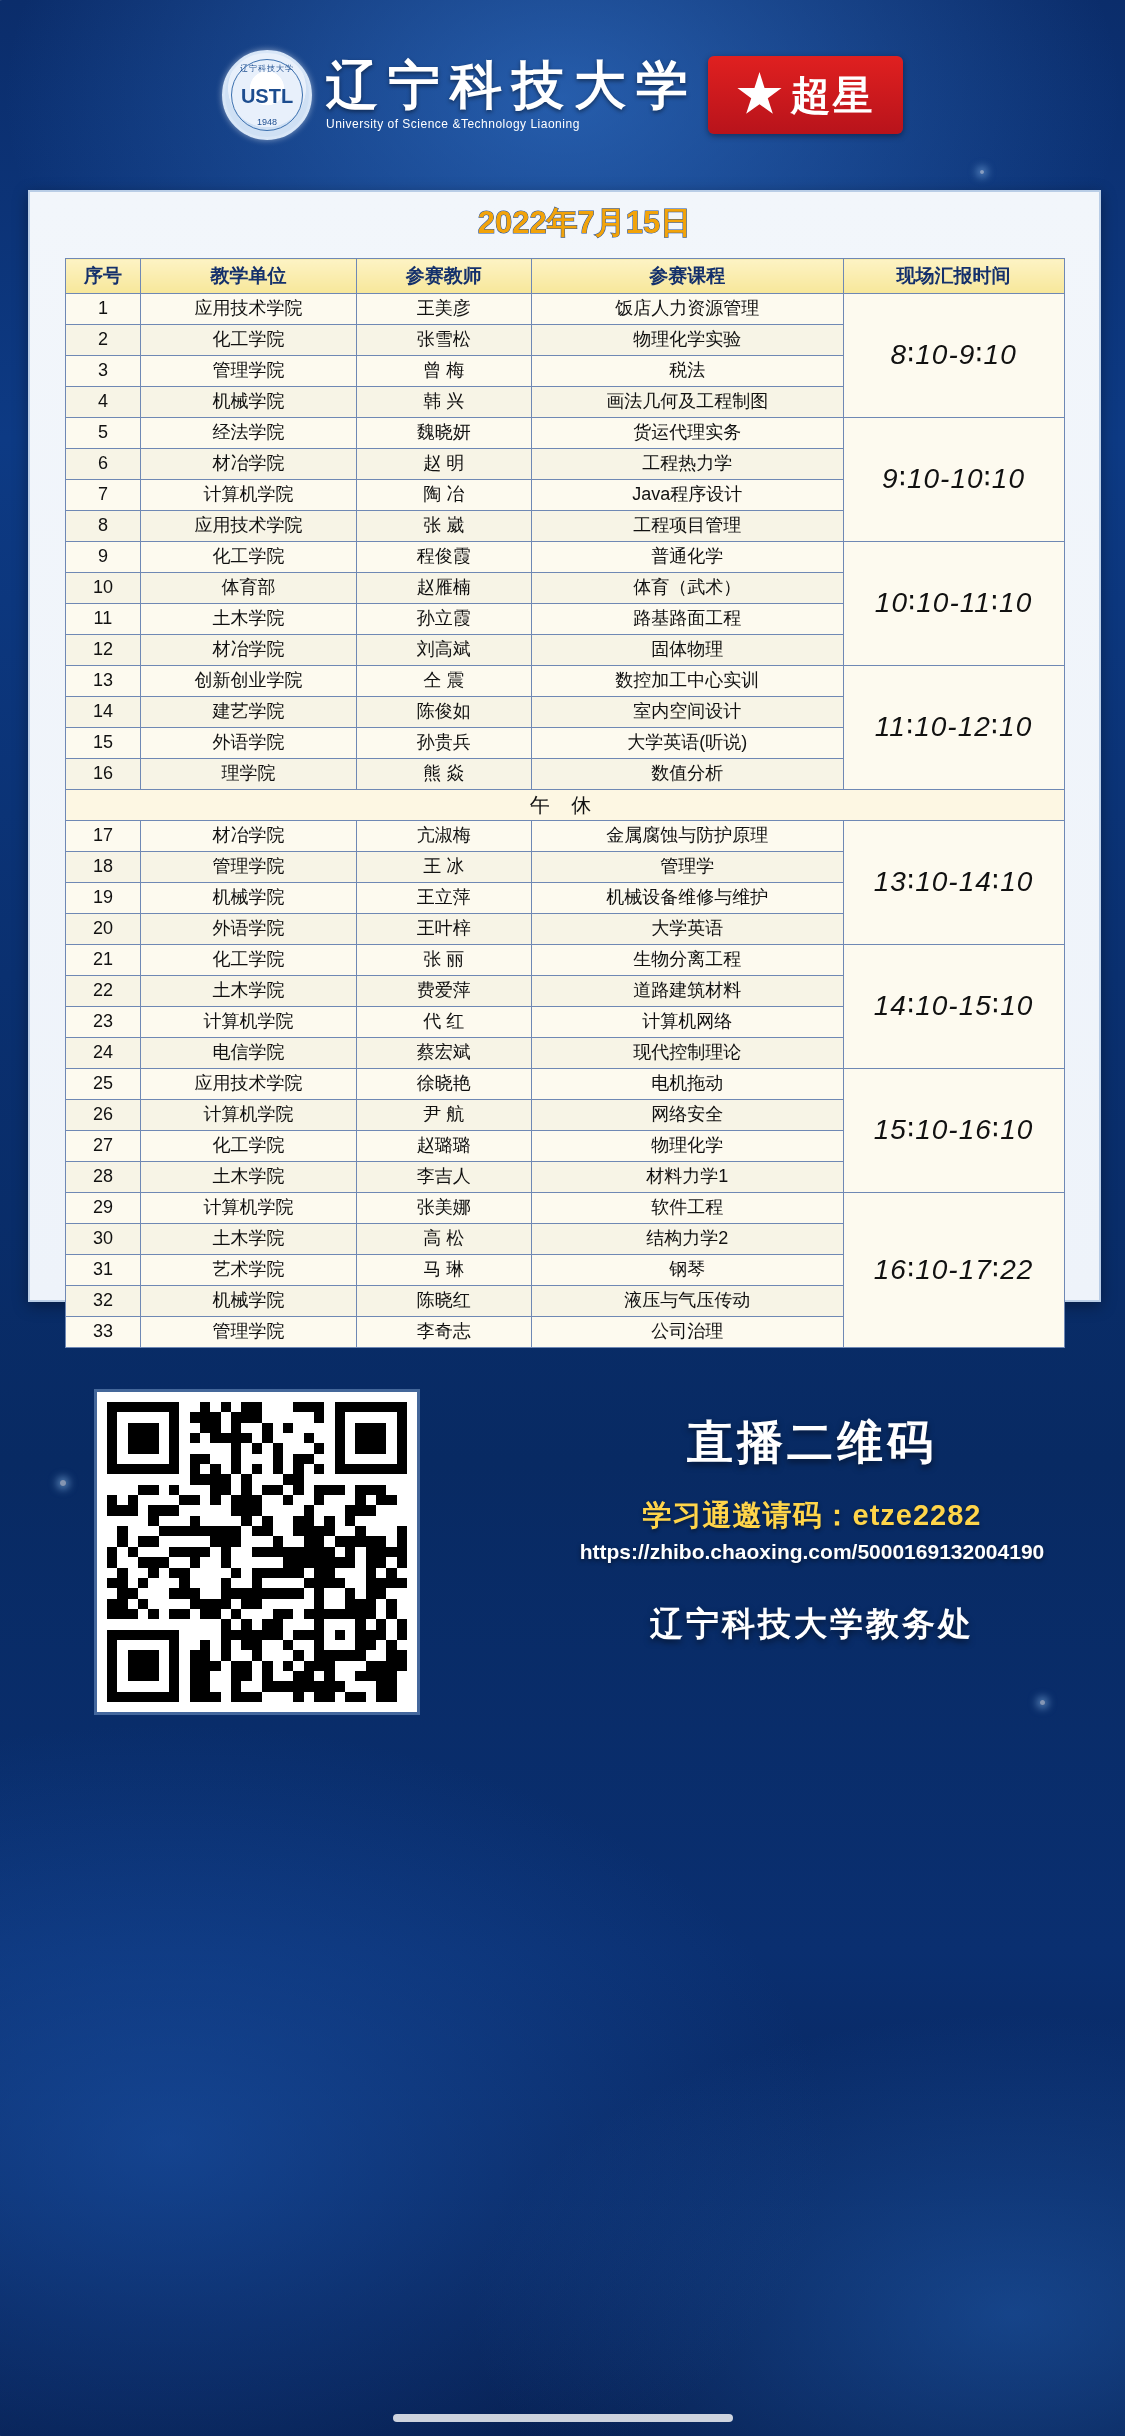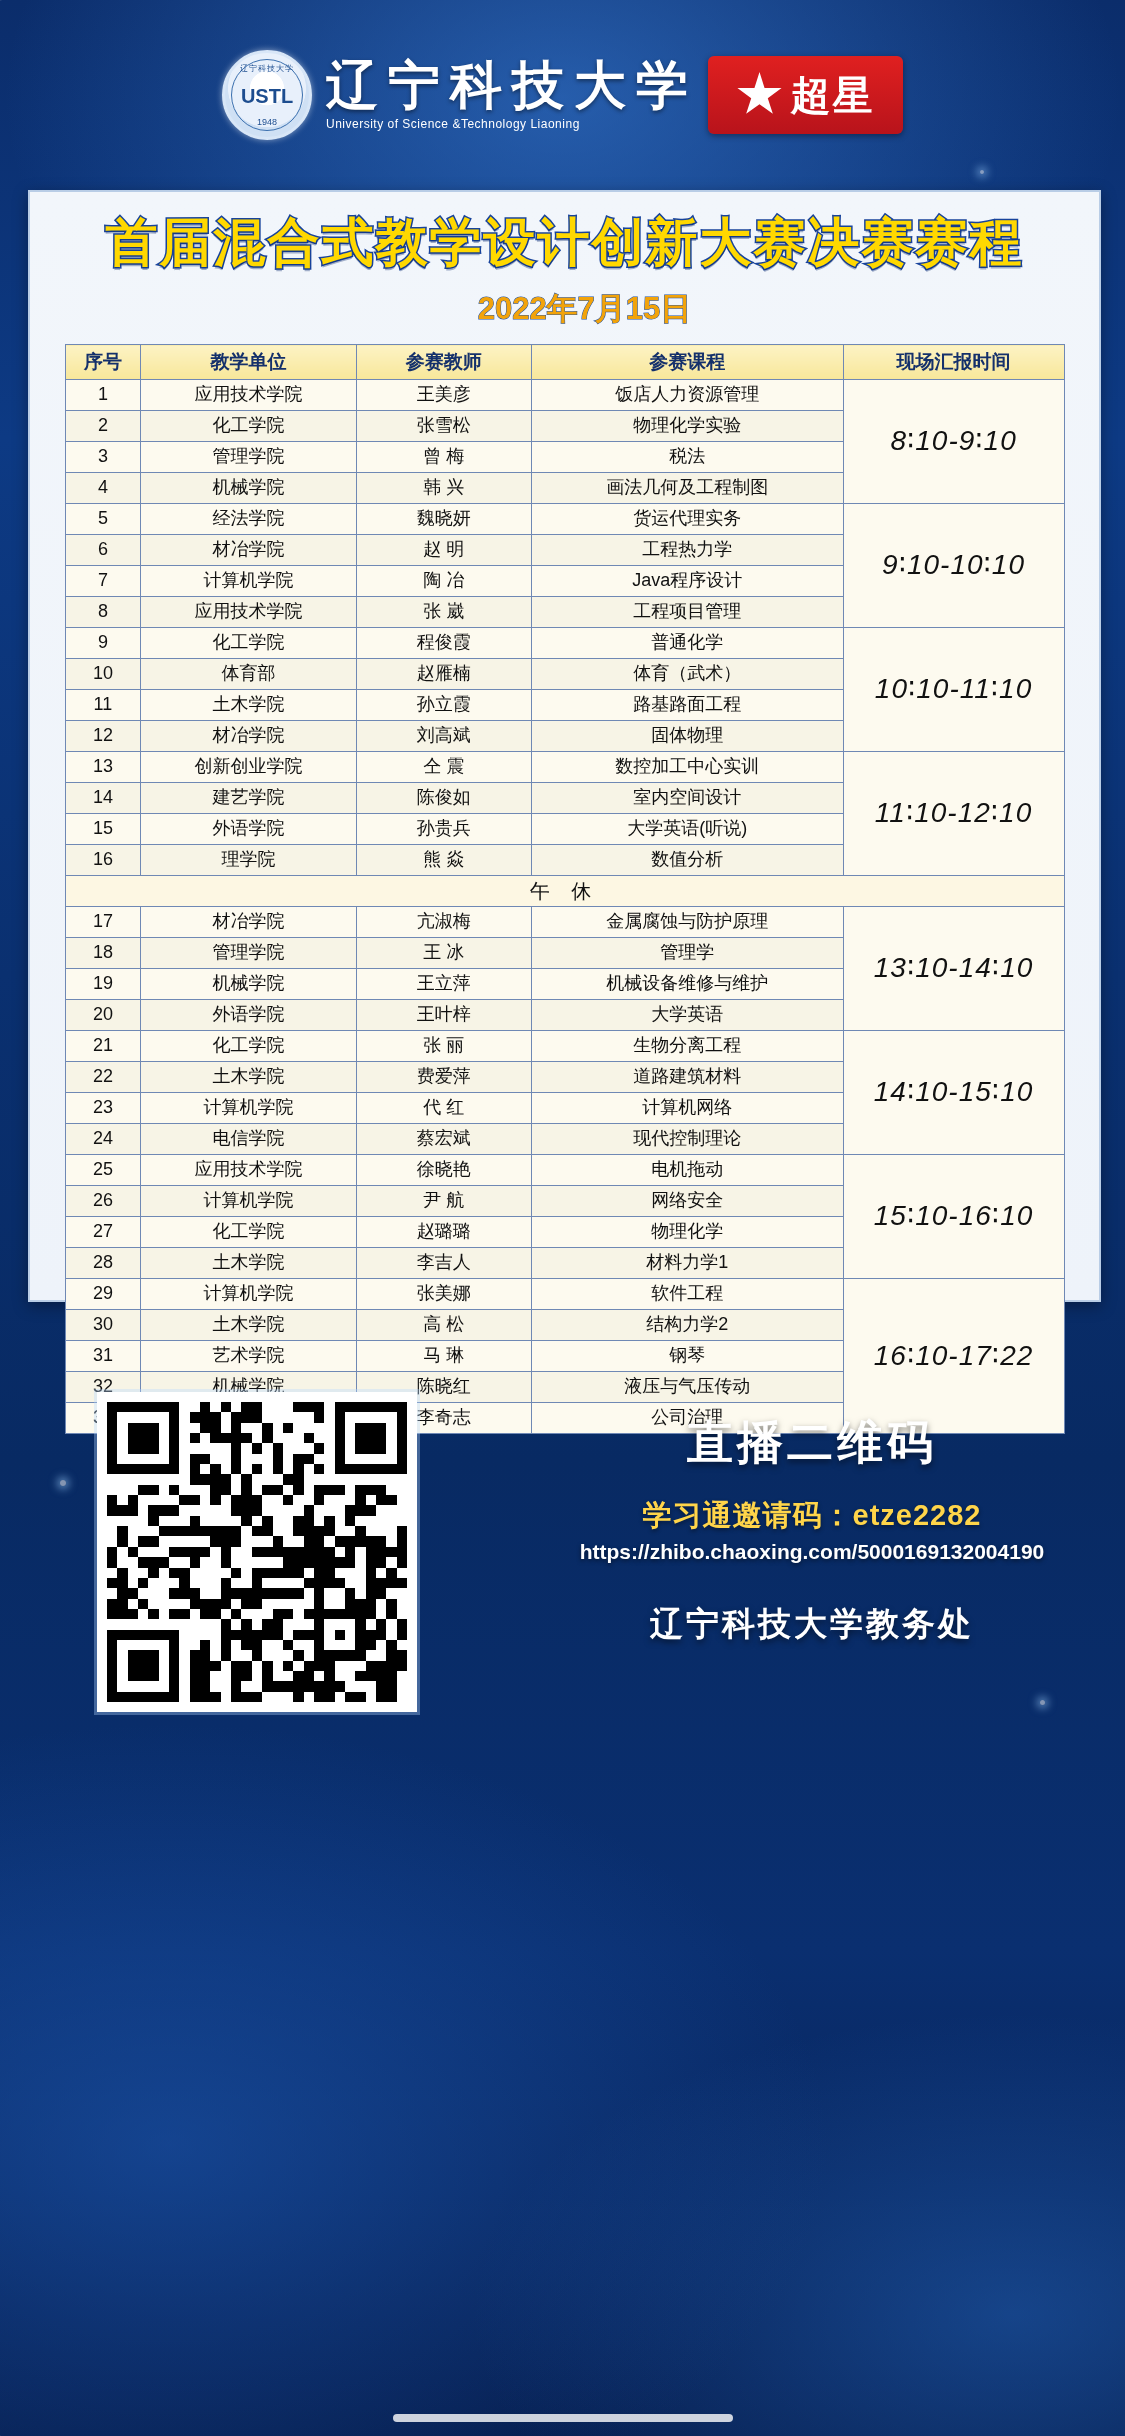--- a/index.html
+++ b/index.html
@@ -100,21 +100,20 @@
         <div class="uni-en">University of Science &amp;Technology Liaoning</div>
       </div>
     </div>
     <div id="chaoxing">
       <div class="cx-star"></div>
       <div class="cx-text">超星</div>
     </div>
   </div>
 
   <div id="panel">
-    <div id="title">首届混合式教学设计创新大赛决赛赛程</div>
     <div id="subtitle">2022年7月15日</div>
 
     <table>
       <thead>
         <tr>
           <th class="col-no">序号</th>
           <th class="col-unit">教学单位</th>
           <th class="col-teacher">参赛教师</th>
           <th class="col-course">参赛课程</th>
           <th class="col-time">现场汇报时间</th>

